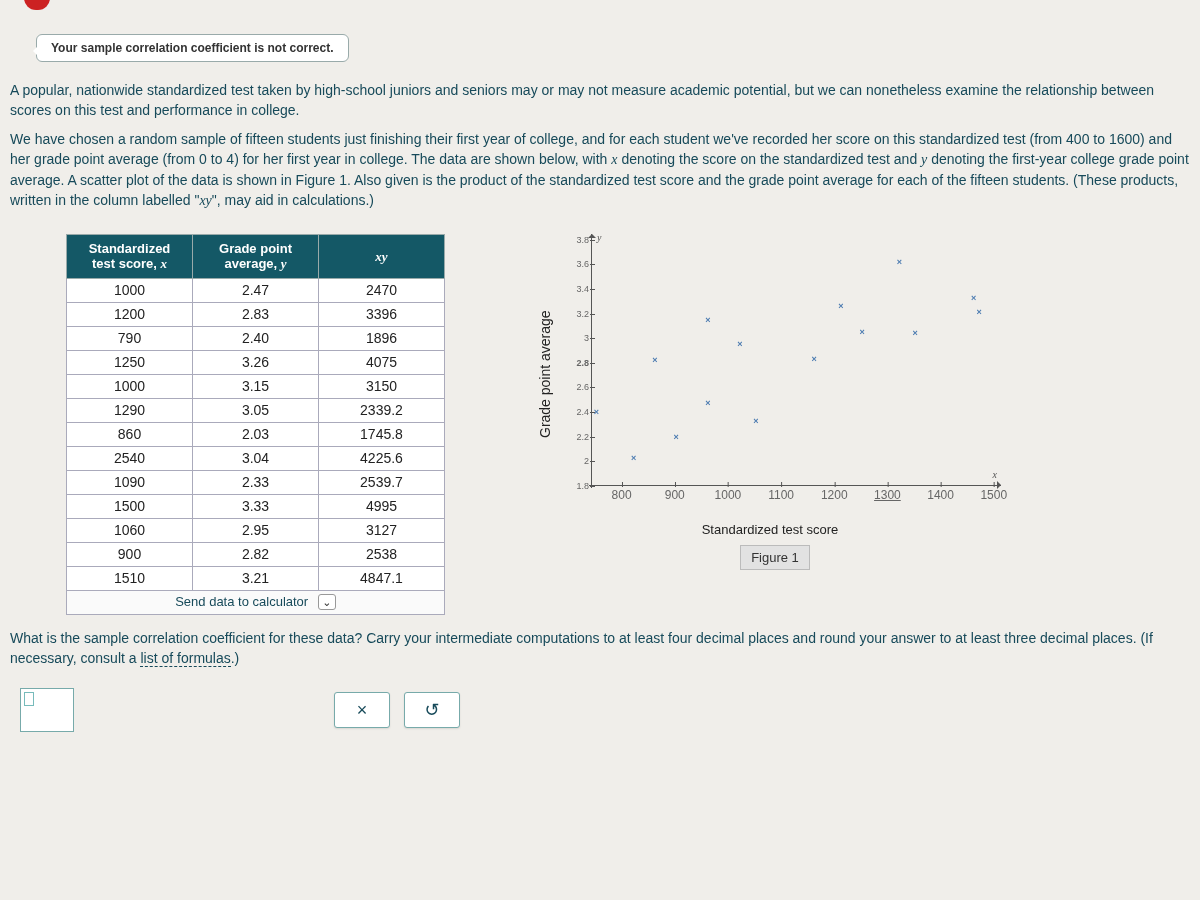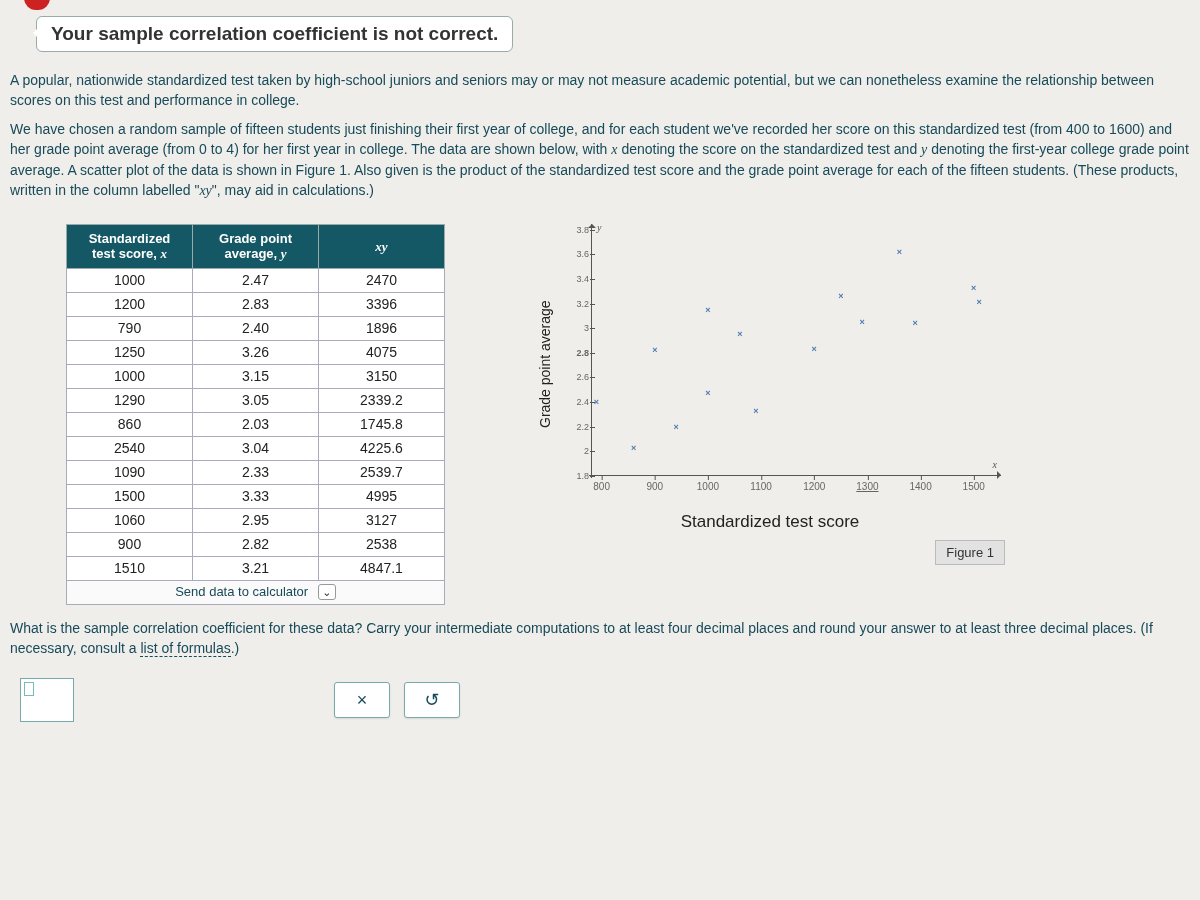--- a/index.html
+++ b/index.html
@@ -24,27 +24,27 @@
     width: 26px; height: 12px;
     background: #c22;
     border-radius: 0 0 14px 14px;
     margin-top: -2px;
   }
   .feedback-bubble {
     border: 1px solid #9aa;
     border-radius: 6px;
     padding: 6px 14px 6px 14px;
     margin-left: 36px;
-    margin-top: 6px;
+    margin-top: 24px;
     background: #fff;
     position: relative;
     display: inline-block;
     font-weight: bold;
     color: #333;
-    font-size: 19px;
+    font-size: 12px;
   }
   .feedback-bubble::before {
     content: '';
     position: absolute;
     left: -10px; top: 10px;
     border: 6px solid transparent;
     border-right-color: #fff;
   }
   .problem-body {
     padding: 18px 10px 0 10px;
@@ -130,35 +130,35 @@
   .arrow-up {
     position: absolute; left: -3px; top: -10px;
     border: 4px solid transparent; border-bottom-color: #555;
   }
   .arrow-right {
     position: absolute; right: -10px; bottom: -3px;
     border: 4px solid transparent; border-left-color: #555;
   }
   .ytick { position: absolute; left: -30px; width: 28px; text-align: right; font-size: 9px; color: #666; transform: translateY(50%); }
   .ytick::after { content:''; position:absolute; right:-6px; top:50%; width:5px; height:1px; background:#555; }
-  .xtick { position: absolute; bottom: -16px; font-size: 10px; color: #666; transform: translateX(-50%); }
+  .xtick { position: absolute; bottom: -16px; font-size: 12px; color: #666; transform: translateX(-50%); margin-left: 20px; }
   .xtick::before { content:''; position:absolute; left:50%; top:-6px; width:1px; height:5px; background:#555; }
   .pt {
     position: absolute; width: 7px; height: 7px;
     transform: translate(-50%, 50%);
     color: #4a7ab0;
     font-size: 9px; line-height: 7px; text-align: center;
   }
   .pt::before { content: '×'; font-weight: bold; }
   .axis-letter { position:absolute; font-size:10px; font-style: italic; color:#555; font-family: Georgia, serif; }
   .xlab-row {
     text-align: center;
     color: #222;
     padding-top: 8px;
-    font-size: 17px;
+    font-size: 13px;
   }
   .fig-label {
     display: inline-block;
     background: #e2e2e2;
     border: 1px solid #bbb;
     padding: 4px 10px;
     font-size: 13px;
     color: #333;
     margin-top: 8px;
   }
@@ -358,21 +358,21 @@
             <div class="pt" style="left: 76.3158%; bottom: 91%;"></div>
             <div class="pt" style="left: 94.7368%; bottom: 76.5%;"></div>
             <div class="pt" style="left: 36.8421%; bottom: 57.5%;"></div>
             <div class="pt" style="left: 15.7895%; bottom: 51%;"></div>
             <div class="pt" style="left: 21.0526%; bottom: 20%;"></div>
             <div class="pt" style="left: 96.0526%; bottom: 70.5%;"></div>
           </div>
       </div>
     </div>
     <div class="xlab-row">Standardized test score</div>
-    <div style="text-align:right; padding-left:10px;">
+    <div style="text-align:center; padding-left:10px;">
       <span class="fig-label">Figure 1</span>
     </div>
   </div>
 </div>
 
 
 <div class="question-row">
   <span>What is the sample correlation coefficient for these data? Carry your intermediate computations to at least four decimal places and round your answer to at least three decimal places. (If necessary, consult a </span><span class="dashed-underline">list of formulas</span><span>.)</span>
 </div>
 

